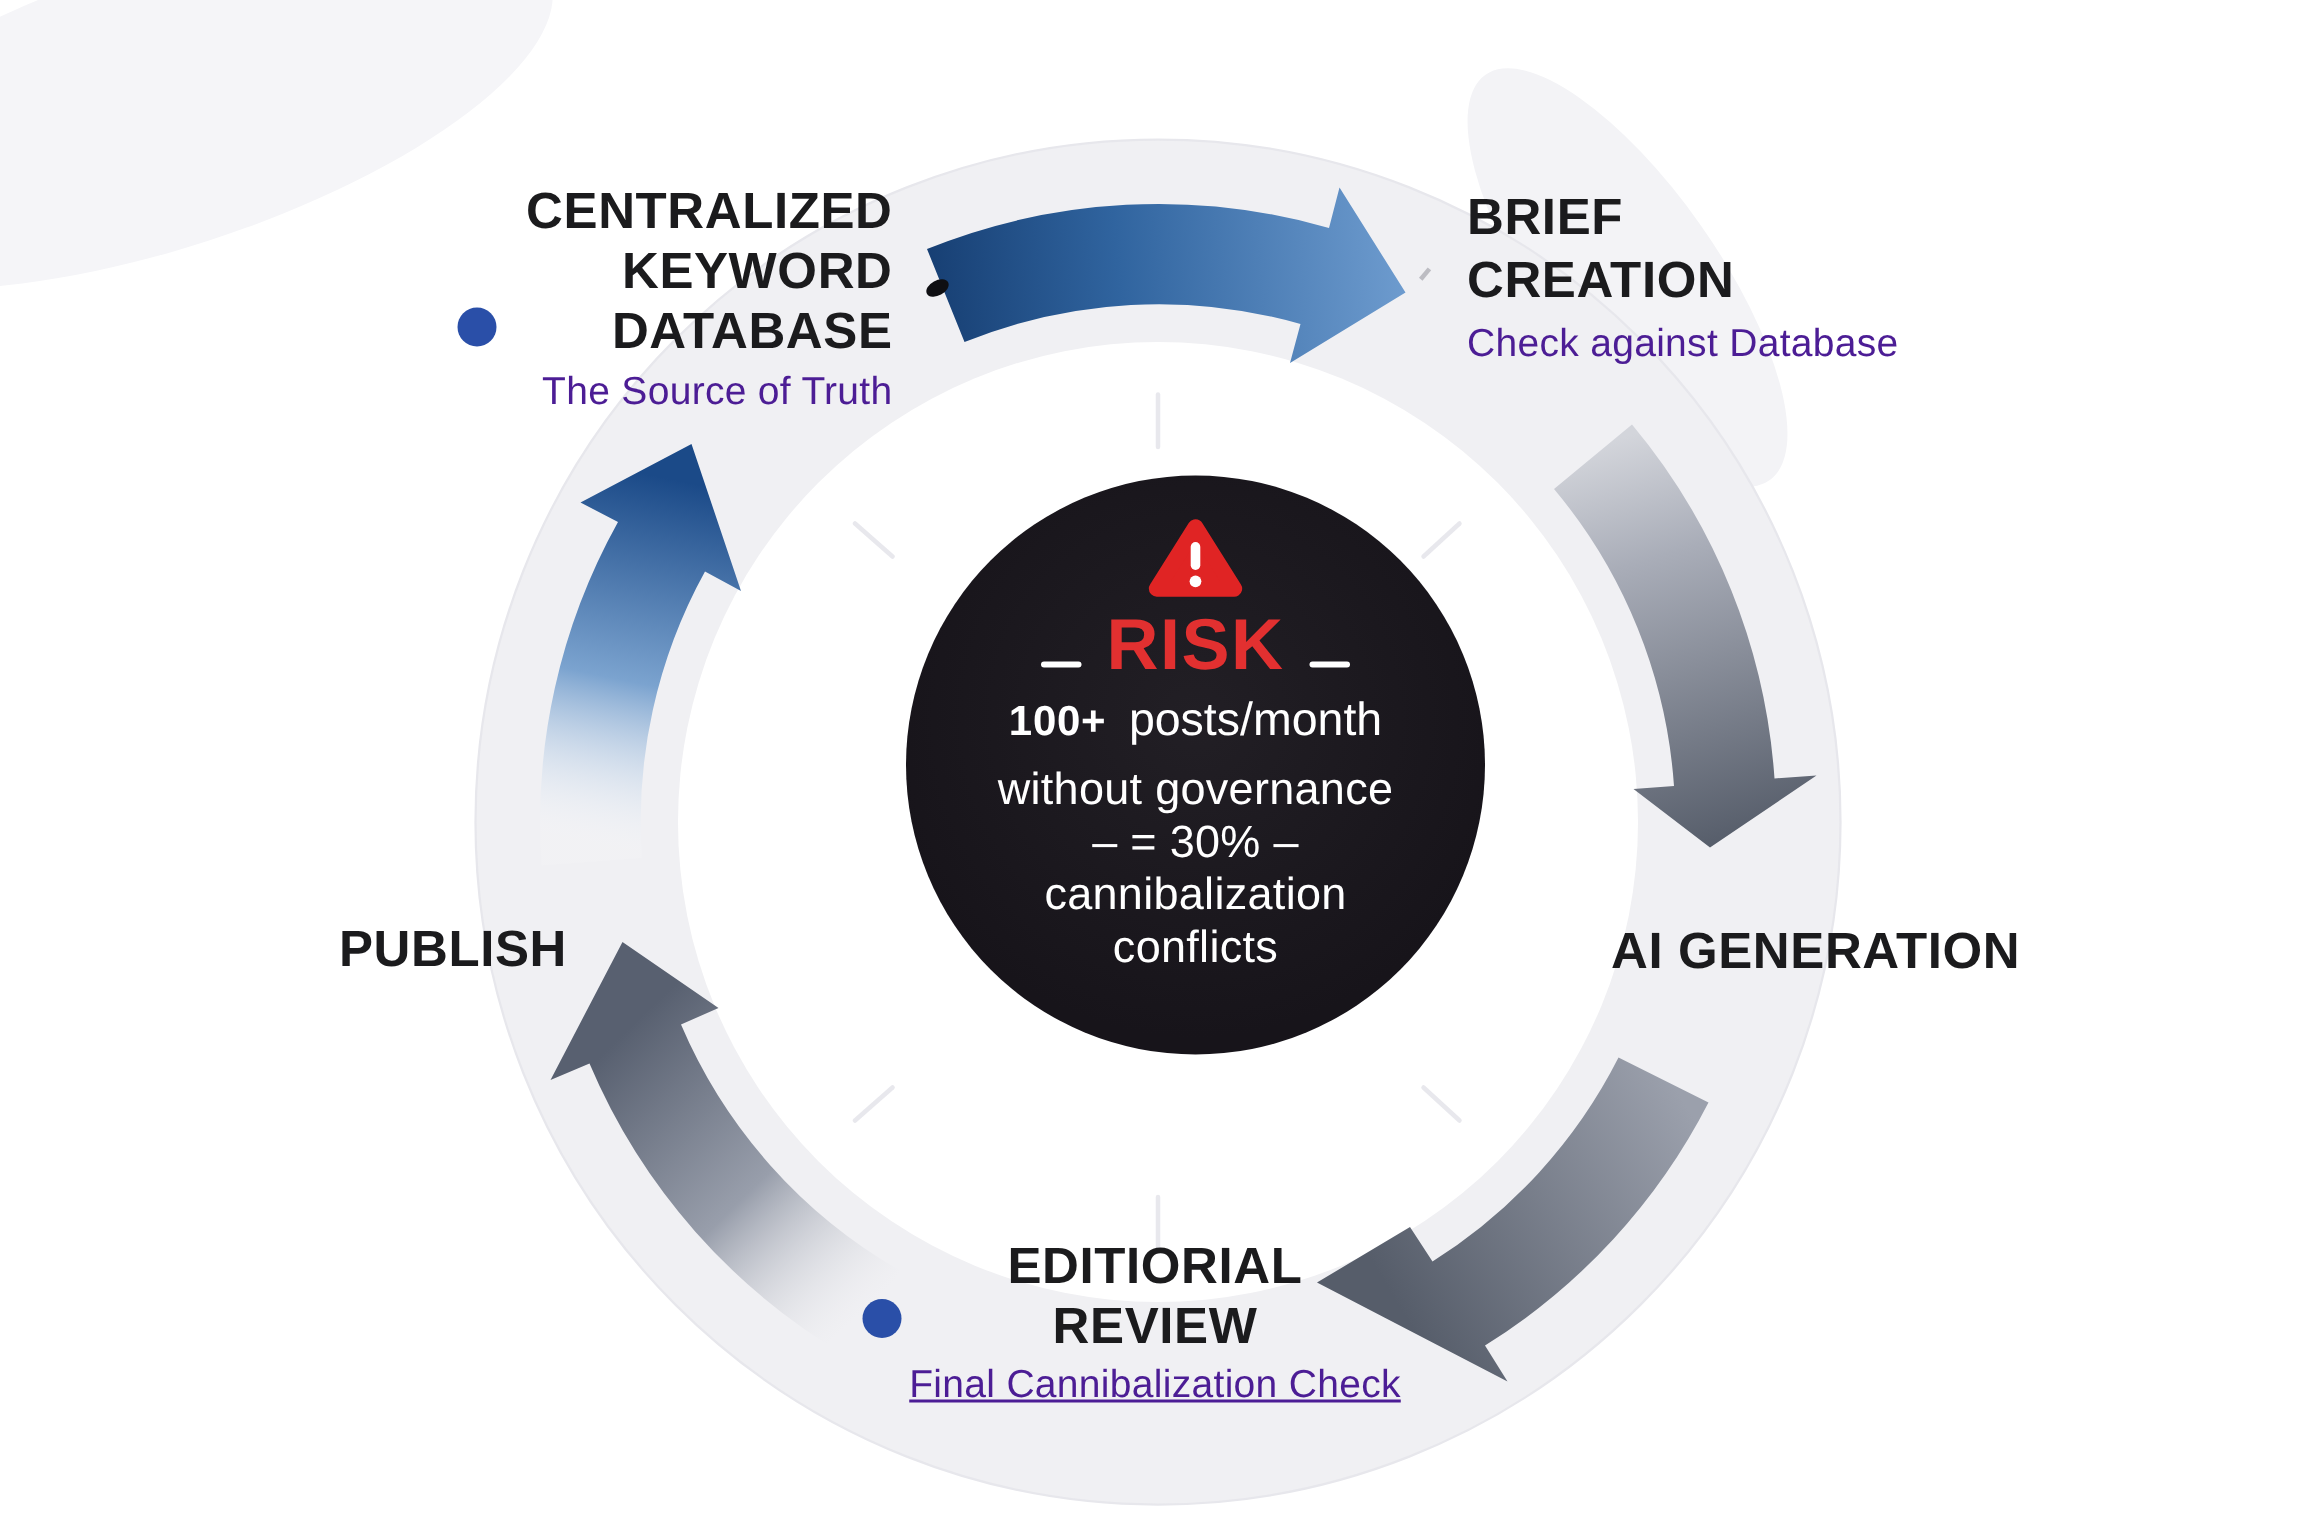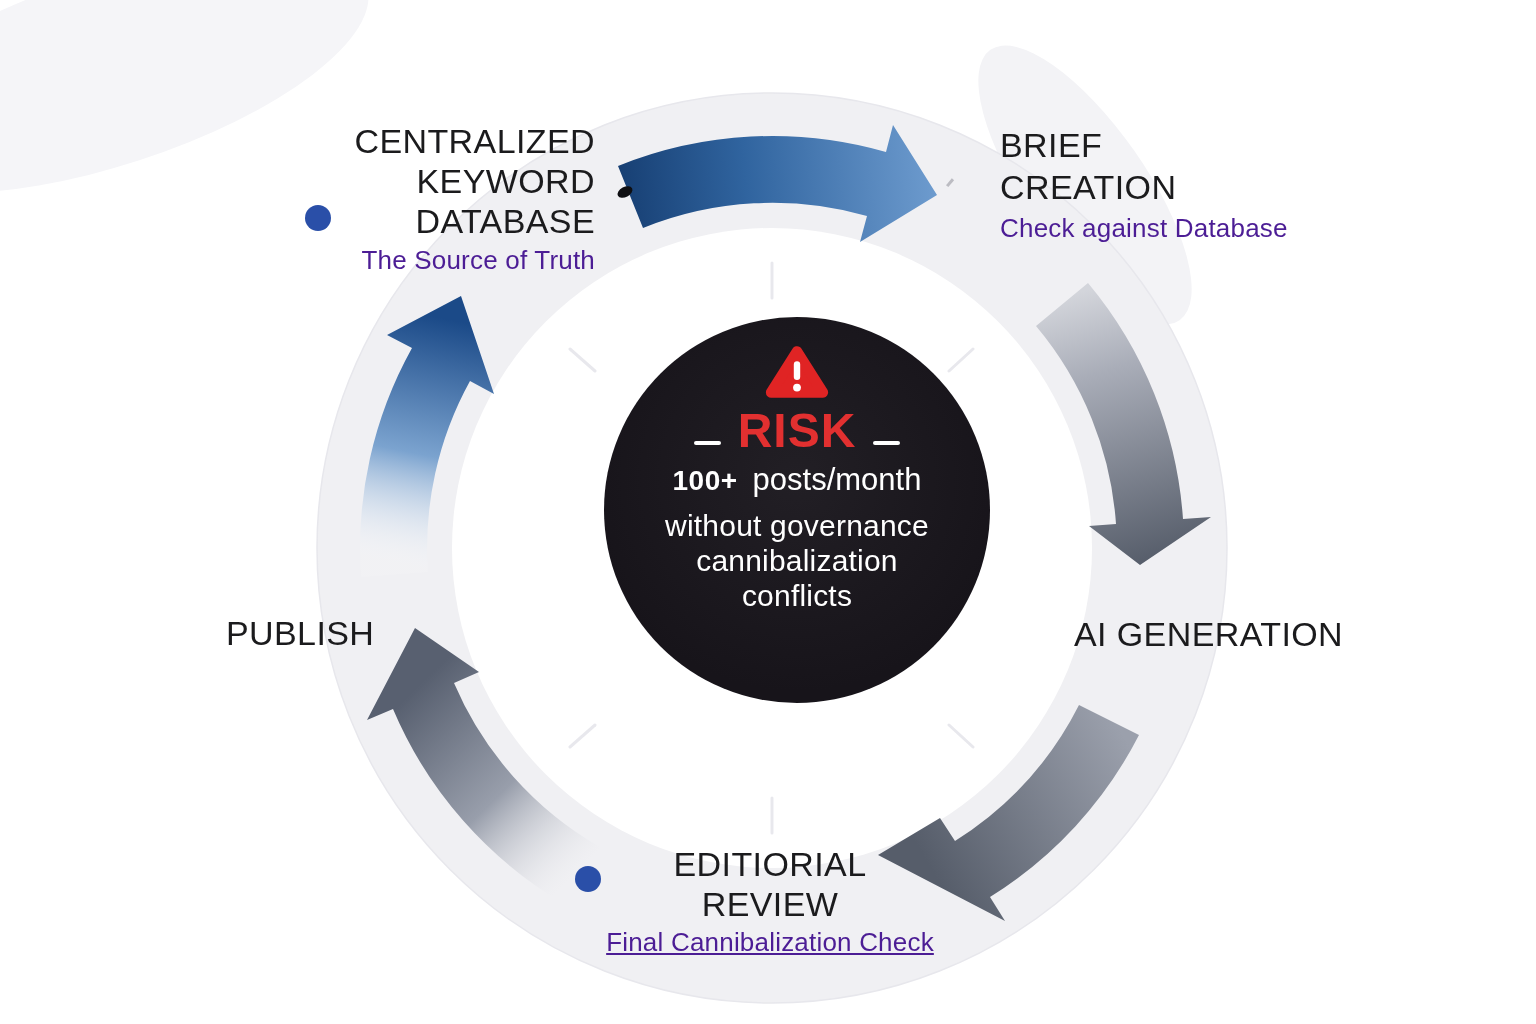--- a/index.html
+++ b/index.html
@@ -4,31 +4,31 @@
 <style>
   html,body{margin:0;padding:0;background:#fff;}
   .canvas{
     position:relative;width:1536px;height:1024px;overflow:hidden;background:#ffffff;
     font-family:"Liberation Sans", sans-serif;
   }
   .layer{position:absolute;left:0;top:0;}
 
   
   .stage{position:absolute;}
-  .h{font-size:34px;font-weight:400;color:#1b1b1d;letter-spacing:.4px;white-space:pre-line;}
+  .h{font-size:34px;font-weight:700;color:#1b1b1d;letter-spacing:.4px;white-space:pre-line;}
   .sub{font-size:26px;font-weight:400;color:#4c1d95;letter-spacing:.2px;}
   .s1{left:283px;top:121px;width:312px;text-align:right;}
   .s1 .h{line-height:40px;}
   .s1 .sub{text-align:right;margin-top:4px;}
-  .s2{left:1000px;top:124px;text-align:left;}
+  .s2{left:978px;top:124px;text-align:left;}
   .s2 .h{line-height:42px;}
   .s2 .sub{margin-top:5px;}
   .s3{left:1074px;top:614px;}
   .s3 .h{line-height:40px;}
-  .s4{left:563px;top:824px;width:414px;text-align:center;margin-top:20px;}
+  .s4{left:563px;top:824px;width:414px;text-align:center;}
   .s4 .h{line-height:40px;}
   .s4 .sub{margin-top:3px;text-decoration:underline;}
   .s5{left:226px;top:613px;}
   .s5 .h{line-height:40px;}
 
   .dot{position:absolute;width:26px;height:26px;border-radius:50%;background:#2a4fa8;}
   .dot1{left:305px;top:205px;}
   .dot2{left:575px;top:866px;}
 
   
@@ -115,20 +115,21 @@
       </svg>
       <div class="risk-row">
         <span class="risk-dash"></span>
         <span class="risk-title">RISK</span>
         <span class="risk-dash"></span>
       </div>
       <div class="stat-line">
         <span class="stat-strong">100+</span><span class="stat-rest">posts/month</span>
       </div>
       <div class="cc-line">without governance</div>
+      <div class="cc-line">– = 30% –</div>
       <div class="cc-line">cannibalization</div>
       <div class="cc-line">conflicts</div>
     </div>
   </div>
 
   <div class="stage s1">
     <div class="h">CENTRALIZED
 KEYWORD
 DATABASE</div>
     <div class="sub">The Source of Truth</div>

